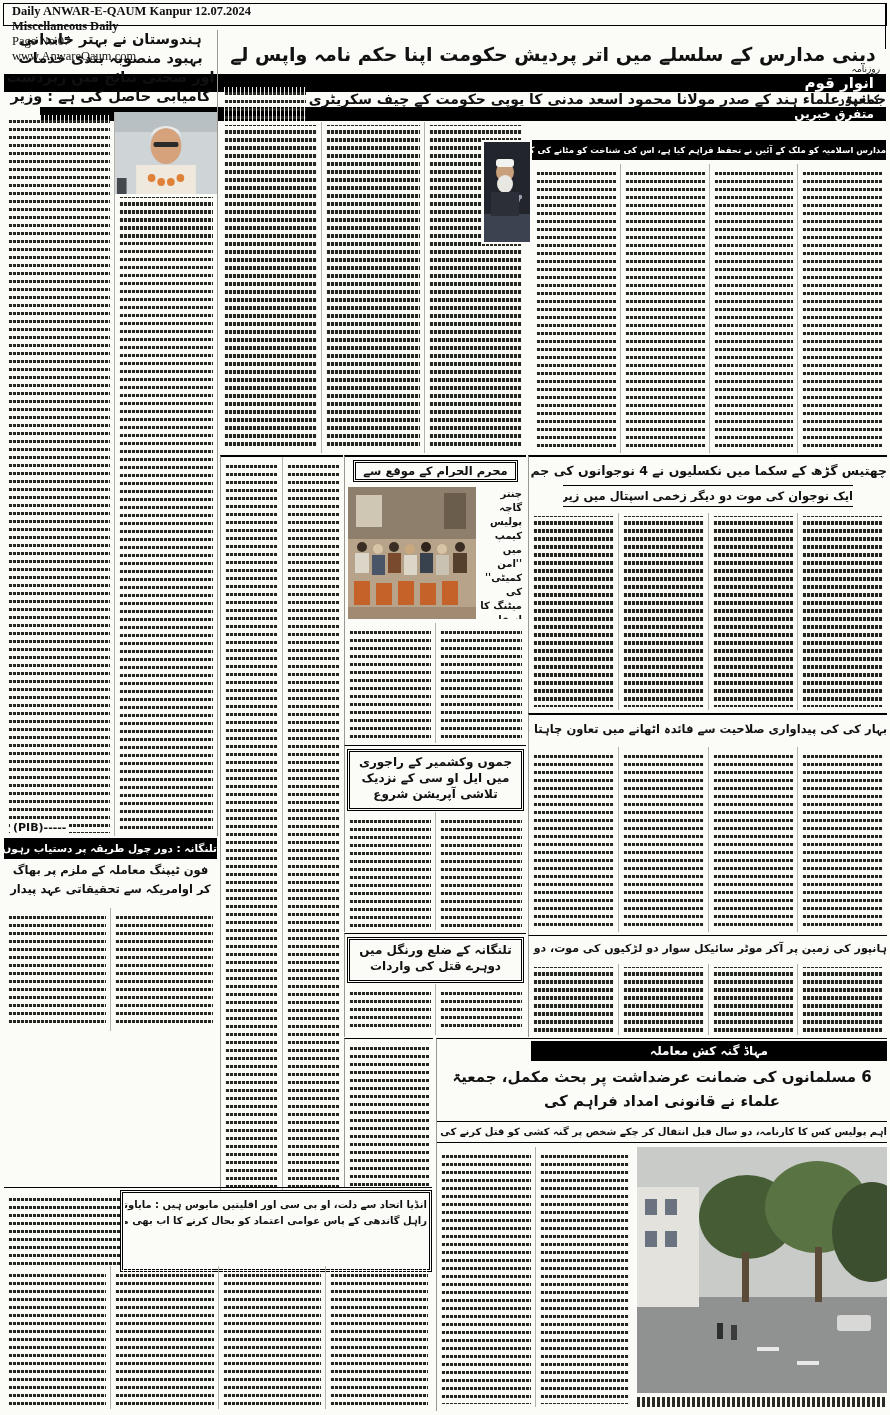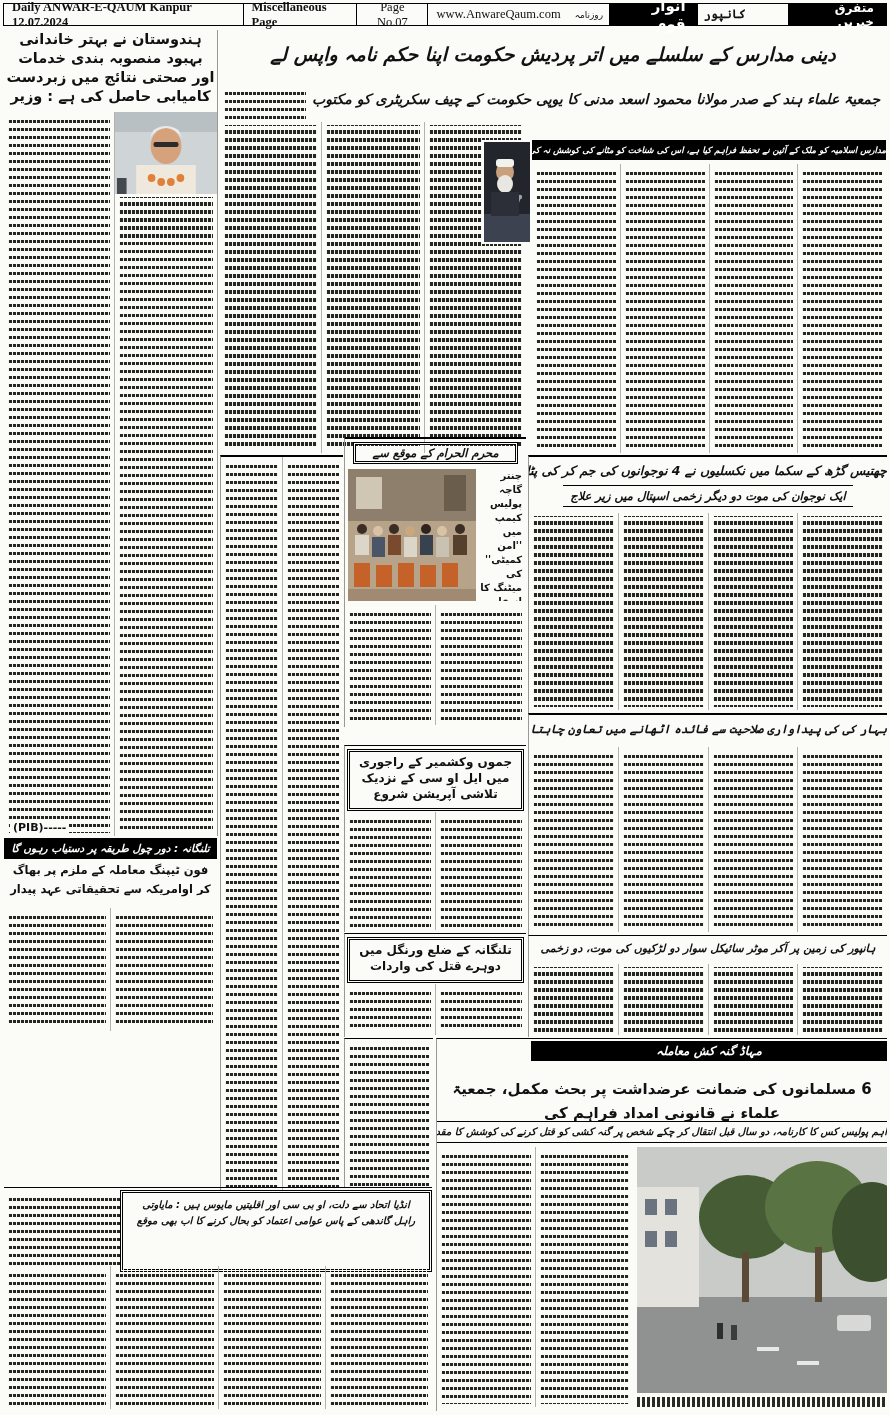--- a/index.html
+++ b/index.html
@@ -1,20 +1,20 @@
 <!DOCTYPE html>
 <html lang="ur"><head>
 <meta charset="utf-8">
 <style>
   html,body{margin:0;padding:0;background:#888;}
   #page{position:relative;width:890px;height:1415px;background:#fbfbf8;margin:0 auto;
         font-family:"DejaVu Sans",sans-serif;color:#111;overflow:hidden;}
   .abs{position:absolute;}
   .hl{font-weight:bold;text-align:center;overflow:hidden;direction:rtl;}
-  .nw{white-space:nowrap;font-style:italic;}
+  .nw{white-space:nowrap;}
   
   .sim{background-image:
         repeating-linear-gradient(90deg, rgba(251,251,248,.95) 0 1px, rgba(251,251,248,0) 1px 4px),
         repeating-linear-gradient(180deg, #262620 0 3.5px, rgba(0,0,0,0) 3.5px 8px);
        background-clip:content-box;padding:3px 4px;}
   .cols{display:flex;direction:rtl;align-items:stretch;}
   .col{flex:1;border-left:1px solid #b5b2ac;min-width:0;}
   .col:last-child{border-left:none;}
   .rule-t2{border-top:2px solid #000;}
   .rule-t1{border-top:1px solid #000;}
@@ -33,23 +33,23 @@
             font-weight:bold;padding:0 12px;direction:rtl;}
   .mh-urdu{font-family:"DejaVu Sans",sans-serif;direction:rtl;padding:0 6px;font-weight:bold;}
   .photo{display:block;}
   .caption-strip{background-image:repeating-linear-gradient(90deg,#2a2a25 0 3px,rgba(0,0,0,0) 3px 5px);}
 </style>
 </head>
 <body>
 
 <div id="page">
 
-  <div id="masthead" class="abs" style="left:3px;top:3px;width:882px;height:21px;">
+  <div id="masthead" class="abs" style="left:3px;top:3px;width:882px;height:21px;flex-direction:column;">
     <div class="mh-en">Daily ANWAR-E-QAUM Kanpur 12.07.2024</div>
-    <div class="mh-en">Miscellaneous Page</div>
+    <div class="mh-en">Miscellaneous Daily</div>
     <div class="mh-plain">Page No.07</div>
     <div class="mh-plain" style="border-right:none;flex:1;">www.AnwareQaum.com</div>
     <div class="mh-urdu" style="font-weight:normal;font-size:9px;">روزنامہ</div>
     <div class="mh-black" style="font-size:15px;">انوار قوم</div>
     <div class="mh-urdu" style="font-size:12px;font-family:Liberation Serif, serif;">کانپور</div>
     <div class="mh-black" style="font-size:12px;margin-left:36px;">متفرق خبریں</div>
   </div>
 
   <div class="abs vr" style="left:4px;top:30px;width:213px;height:806px;">
     <div class="hl" style="font-size:14.5px;line-height:19px;height:78px;padding:0 2px;">ہندوستان نے بہتر خاندانی بہبود منصوبہ بندی خدمات اور صحتی نتائج میں زبردست کامیابی حاصل کی ہے : وزیر صحت جے پی نڈا</div>
@@ -103,21 +103,21 @@
     </svg>
   </div>
 
   <div class="abs rule-t2 vl" style="left:220px;top:455px;width:122px;height:733px;">
     <div class="cols" style="height:100%;">
       <div class="col sim"></div>
       <div class="col sim"></div>
     </div>
   </div>
 
-  <div class="abs rule-t2 vl" style="left:344px;top:437px;width:181px;height:288px;">
+  <div class="abs rule-t2 vl" style="left:344px;top:455px;width:181px;height:288px;">
     <div class="hl nw sbox" style="margin:3px 8px 0;font-size:11.5px;line-height:20px;height:20px;">محرم الحرام کے موقع سے</div>
     <svg class="photo abs" style="left:3px;top:30px;" width="128" height="132" viewBox="0 0 128 132" preserveAspectRatio="none">
       <rect width="128" height="132" fill="#b7a28a"></rect>
       <rect width="128" height="52" fill="#8e7f6c"></rect>
       <rect x="8" y="8" width="26" height="32" fill="#cfc6b4"></rect>
       <rect x="96" y="6" width="22" height="36" fill="#6b5d4c"></rect>
       <g>
         <circle cx="14" cy="60" r="5" fill="#3a2e24"></circle>
           <circle cx="30" cy="62" r="5" fill="#d9c3a6"></circle>
         <circle cx="46" cy="60" r="5" fill="#3a2e24"></circle>
@@ -197,21 +197,21 @@
     <div class="cols abs" style="left:0;right:0;top:28px;bottom:2px;">
       <div class="col sim"></div>
       <div class="col sim"></div>
       <div class="col sim"></div>
       <div class="col sim"></div>
     </div>
   </div>
 
   <div class="abs rule-t1 vl" style="left:436px;top:1038px;width:450px;height:372px;">
     <div class="kicker nw abs" style="left:94px;right:0;top:2px;height:20px;font-size:12px;line-height:20px;">مہاڈ گنہ کش معاملہ</div>
-    <div class="hl abs" style="left:0;right:0;top:38px;height:52px;font-size:15px;line-height:24px;">6 مسلمانوں کی ضمانت عرضداشت پر بحث مکمل، جمعیۃ علماء نے قانونی امداد فراہم کی</div>
+    <div class="hl abs" style="left:0;right:0;top:26px;height:52px;font-size:15px;line-height:24px;">6 مسلمانوں کی ضمانت عرضداشت پر بحث مکمل، جمعیۃ علماء نے قانونی امداد فراہم کی</div>
     <div class="hl nw abs" style="left:0;right:0;top:82px;height:20px;font-size:10px;line-height:20px;border-top:1px solid #000;border-bottom:1px solid #000;">اہم پولیس کس کا کارنامہ، دو سال قبل انتقال کر چکے شخص پر گنہ کشی کو قتل کرنے کی کوشش کا مقدمہ</div>
     <div class="cols abs" style="left:0;width:196px;top:108px;bottom:4px;">
       <div class="col sim"></div>
       <div class="col sim"></div>
     </div>
     <svg class="photo abs" style="left:200px;top:108px;" width="250" height="246" viewBox="0 0 250 246" preserveAspectRatio="none">
       <rect width="250" height="246" fill="#c9cbc8"></rect>
       <rect y="150" width="250" height="96" fill="#8f9290"></rect>
       <rect x="0" y="40" width="62" height="120" fill="#e4e2dc"></rect>
       <rect x="8" y="52" width="12" height="16" fill="#6b7280"></rect>

